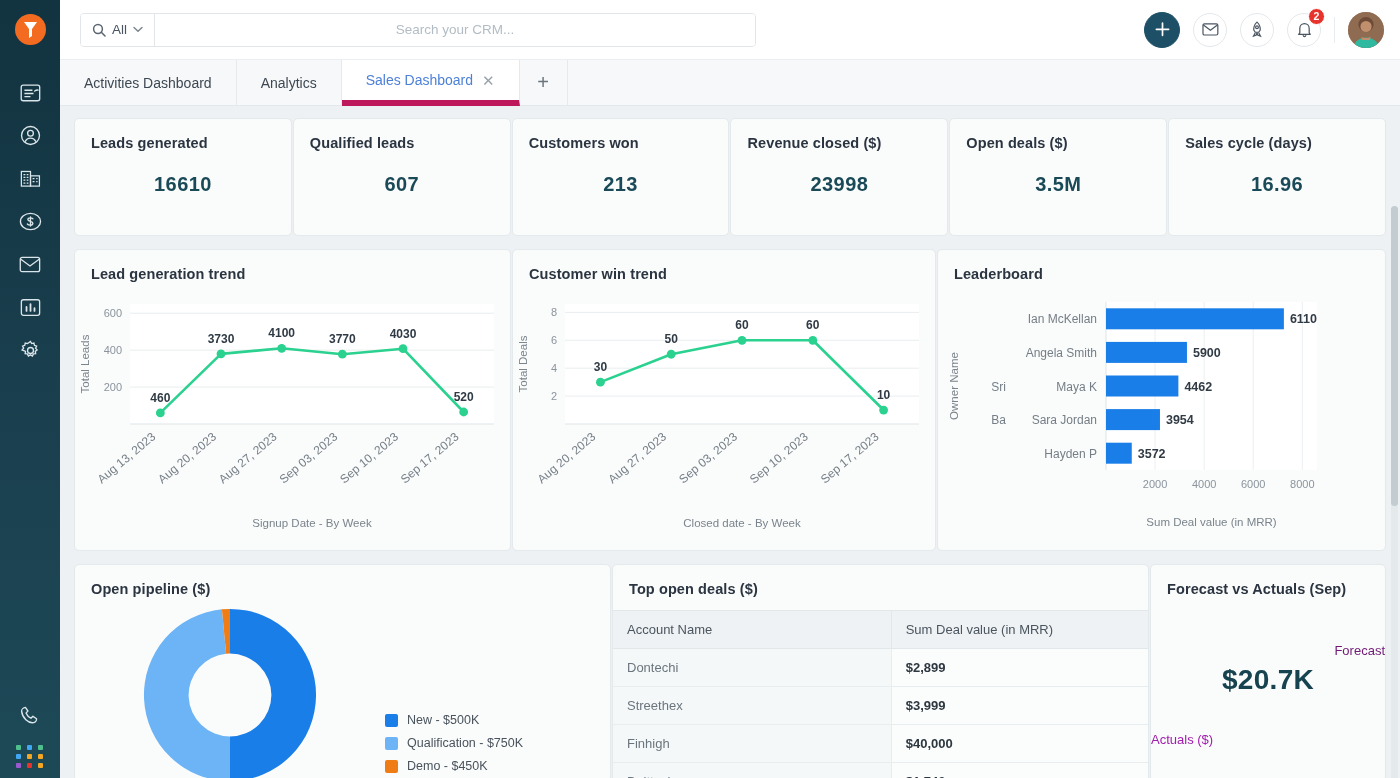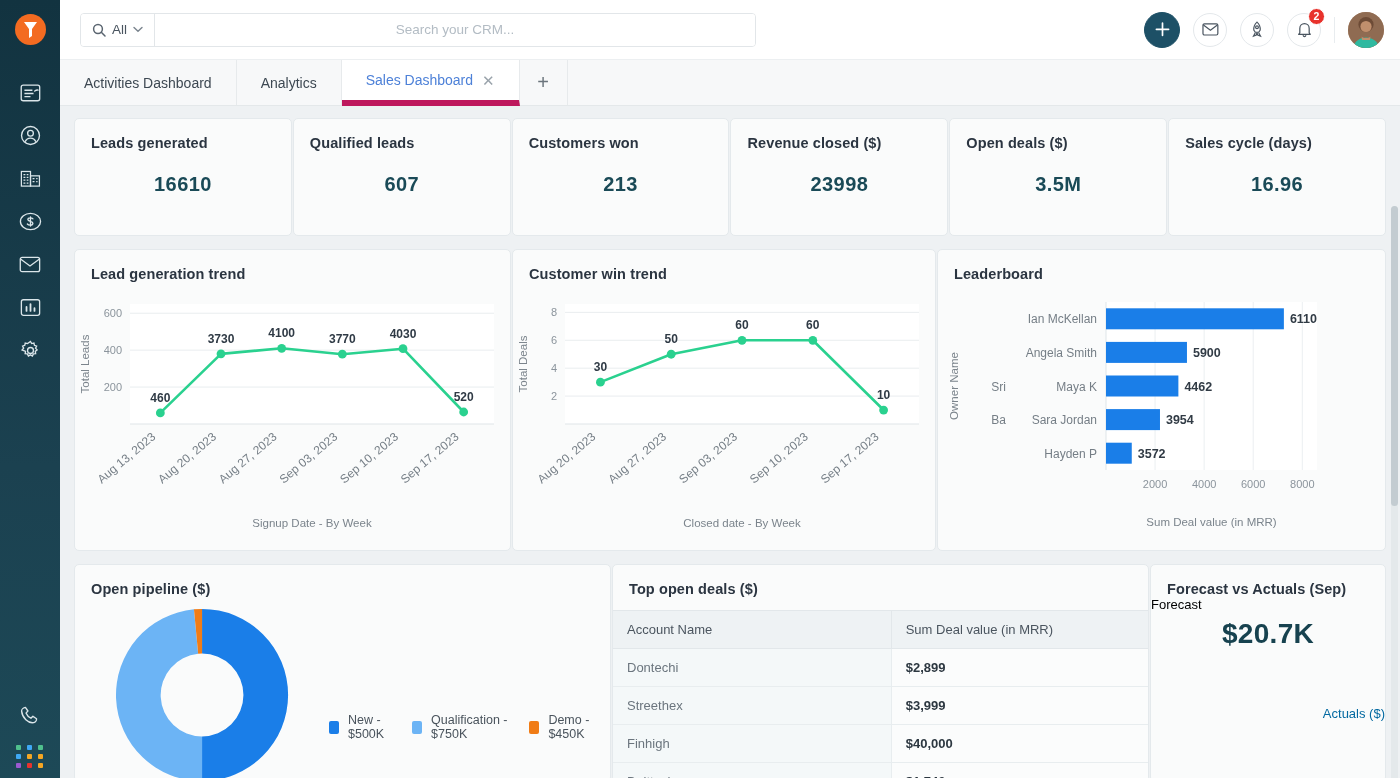--- a/index.html
+++ b/index.html
@@ -124,43 +124,43 @@
   .bar-lab { font-size: 12.5px; fill: #313b45; font-weight: bold; font-family: "Liberation Sans", sans-serif; }
   .cat-lab { font-size: 12px; fill: #757e86; font-family: "Liberation Sans", sans-serif; }
 
   
   .row3 { margin-top: 13px; }
   .pipeline { width: 537px; height: 218px; overflow: hidden; }
   .deals { width: 537px; height: 218px; overflow: hidden; }
   .forecast { flex: 1; height: 218px; overflow: hidden; }
 
   .donut-wrap { display: flex; align-items: flex-start; padding-left: 18px; margin-top: 8px; }
-  .legend { margin-top: 108px; margin-left: 18px; display: flex; flex-direction: row; gap: 9px; }
+  .legend { margin-top: 108px; margin-left: 18px; display: flex; flex-direction: column; gap: 9px; }
   .legend-item { display: flex; align-items: center; gap: 9px; font-size: 12.5px; color: #49535c; }
   .swatch { width: 13px; height: 13px; border-radius: 2px; display:block; }
 
   table.dealtbl { width: 100%; border-collapse: collapse; margin-top: 13px; }
   table.dealtbl th {
     text-align: left; font-size: 13px; color: #4b555f; font-weight: normal;
     padding: 11px 14px; background: #eef2f4; border-top: 1px solid #e2e7ea;
     border-bottom: 1px solid #e2e7ea; border-right: 1px solid #e2e7ea;
   }
   table.dealtbl th:last-child { border-right: 0; }
   table.dealtbl td {
     font-size: 13px; padding: 11px 14px; border-bottom: 1px solid #e8edef;
     border-right: 1px solid #e8edef;
   }
   table.dealtbl td:last-child { border-right: 0; }
   table.dealtbl td.acct { color: #6b757e; background: #f4f8f9; }
   table.dealtbl td.amt { color: #2c3views; color:#2c3740; font-weight: bold; background:#fbfcfc; }
 
-  .fc-label { text-align: left; font-size: 13px; color: #000000; }
+  .fc-label { text-align: right; font-size: 13px; color: #701a75; margin-top: 46px; }
   .fc-value { text-align: center; font-size: 28px; font-weight: bold; color: #17424f;
               margin-top: 6px; letter-spacing: .3px; }
-  .fc-actuals { text-align: right; font-size: 13px; color: #0369a1; margin-top: 56px; }
+  .fc-actuals { text-align: left; font-size: 13px; color: #a21caf; margin-top: 36px; }
 
   
   .scrollbar {
     position: absolute; right: 2px; top: 100px; width: 7px; height: 640px;
     background: #e4e9eb; border-radius: 4px;
   }
   .scrollbar i { display:block; width: 7px; height: 300px; background: #c3ccd1; border-radius: 4px; }
 </style>
 </head>
 <body>

